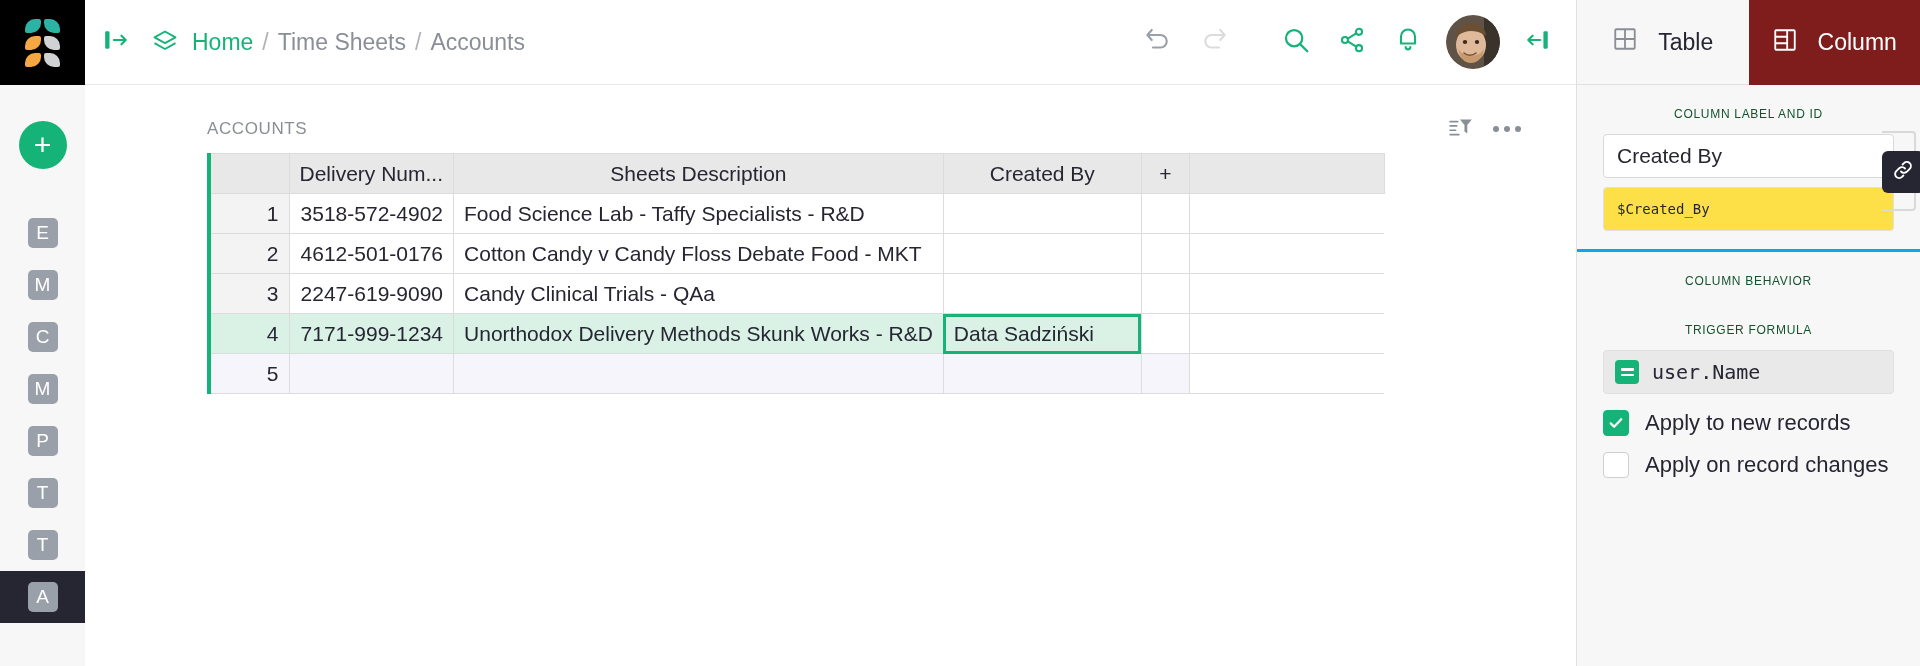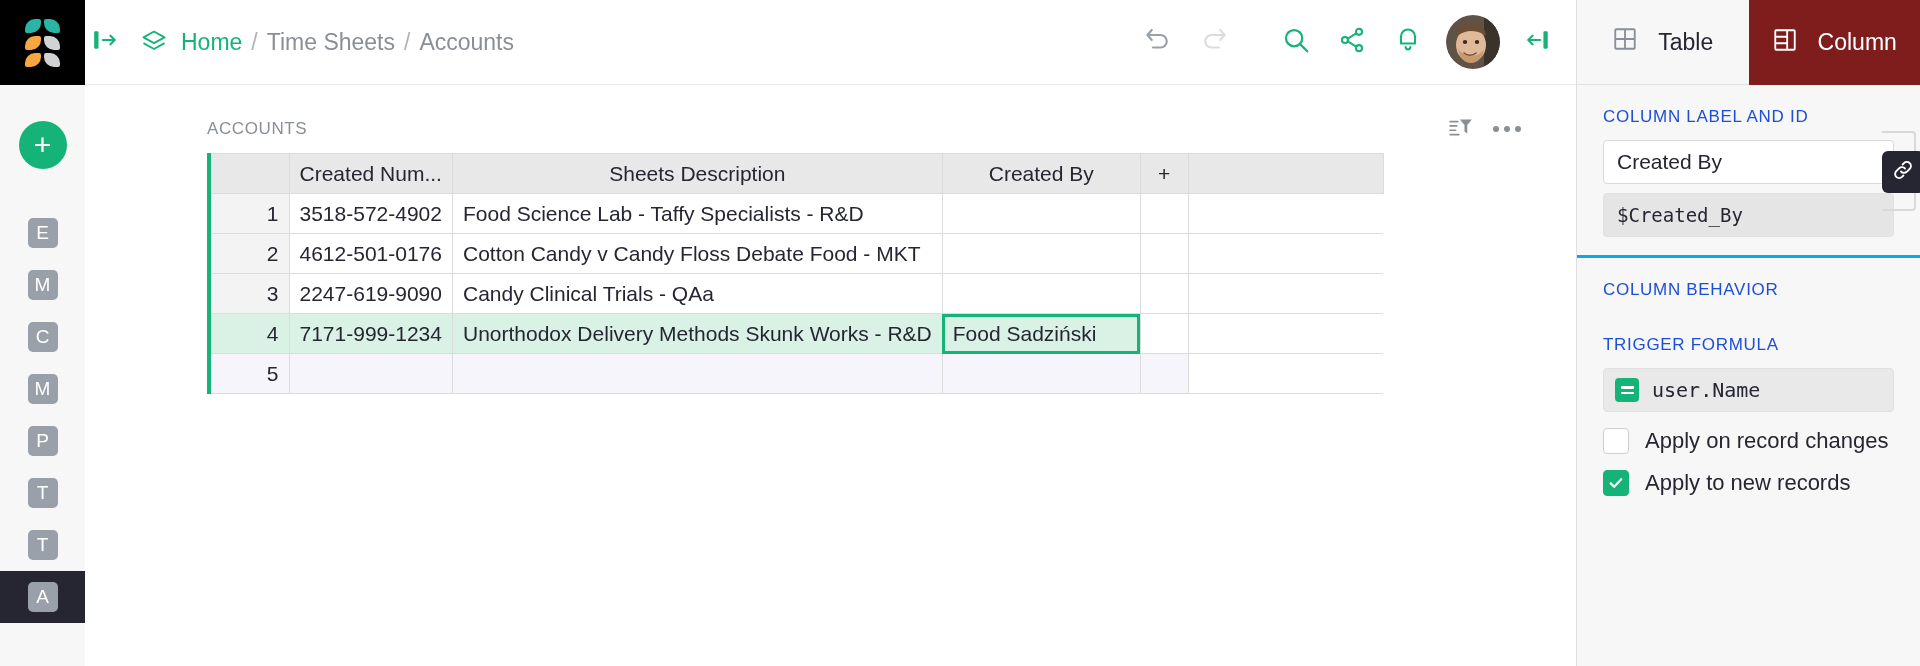--- a/index.html
+++ b/index.html
@@ -65,21 +65,21 @@
     display: flex; flex-direction: column;
     min-width: 0;
     background: #ffffff;
   }
 
   
   .topbar {
     height: 85px; flex: 0 0 85px;
     display: flex; align-items: center;
     border-bottom: 1px solid #e8e8e8;
-    padding-left: 7px; padding-right: 10px;
+    padding-left: 18px; padding-right: 10px;
     background: #ffffff;
   }
   .expand-btn { display: flex; align-items: center; cursor: pointer; margin-right: 22px; }
   .crumb-icon { margin-right: 13px; display: flex; align-items: center; }
   .crumbs { display: flex; align-items: baseline; font-size: 23px; white-space: nowrap; }
   .crumb-home { color: #16b378; cursor: pointer; }
   .crumb-sep { color: #b0b3b8; margin: 0 9px; }
   .crumb-mid { color: #8a8e96; cursor: pointer; }
   .crumb-cur { color: #8a8e96; }
   .topbar-spacer { flex: 1 1 auto; }
@@ -179,33 +179,33 @@
     gap: 20px;
     font-size: 23px;
     cursor: pointer;
   }
   .rtab.inactive { background: #f7f7f7; color: #262633; border-bottom: 1px solid #e0e0e0; }
   .rtab.active { background: #7f1d1d; color: #ffffff; }
 
   .rsection { padding: 22px 26px 0 26px; position: relative; }
   .rsection.divided { border-top: 3px solid #0ea5e9; margin-top: 18px; }
   .rlabel {
-    font-size: 17px; letter-spacing: 0.7px;
-    color: #1d4ed8; margin-bottom: 13px;
+    font-size: 12px; letter-spacing: 0.7px;
+    color: #14532d; margin-bottom: 13px; text-align: center;
   }
   .rinput {
     height: 44px; background: #ffffff;
     border: 1px solid #d9d9d9; border-radius: 4px;
     display: flex; align-items: center; padding: 0 13px;
     font-size: 21px; color: #262633;
   }
   .rinput.readonly {
-    background: #e5e5e5; border-color: #e0e0e0;
+    background: #fde047; border-color: #e0e0e0;
     font-family: "DejaVu Sans Mono", monospace;
-    font-size: 19px;
+    font-size: 14px;
     margin-top: 9px;
   }
   .link-bracket {
     position: absolute;
     right: 4px; top: 46px;
     width: 34px; height: 80px;
     border: 2px solid #d9d9d9;
     border-left: none;
     border-radius: 0 4px 4px 0;
   }
@@ -418,21 +418,21 @@
               <i></i>
             </span>
         </div>
       </div>
 
       <div class="grid-wrap">
         <table class="grid">
           <thead>
             <tr>
               <th class="c-rownum"></th>
-              <th class="c-acct">Created Num...</th>
+              <th class="c-acct">Delivery Num...</th>
               <th class="c-desc">Sheets Description</th>
               <th class="c-created">Created By</th>
               <th class="c-plus">+</th>
               <th class="c-pad"></th>
             </tr>
           </thead>
           <tbody id="grid-body">
               <tr class="">
                 <td class="c-rownum">1</td>
                 <td class="c-acct">3518-572-4902</td>
@@ -454,21 +454,21 @@
                 <td class="c-acct">2247-619-9090</td>
                 <td class="c-desc">Candy Clinical Trials - QAa</td>
                 <td class="c-created"></td>
                 <td class="c-plus" style="background: rgb(255, 255, 255);"></td>
                 <td class="c-pad" style="background: rgb(255, 255, 255); border-right: none;"></td>
               </tr>
               <tr class="row-selected">
                 <td class="c-rownum">4</td>
                 <td class="c-acct">7171-999-1234</td>
                 <td class="c-desc">Unorthodox Delivery Methods Skunk Works - R&amp;D</td>
-                <td class="c-created cell-cursor">Food Sadziński</td>
+                <td class="c-created cell-cursor">Data Sadziński</td>
                 <td class="c-plus" style="background: rgb(255, 255, 255);"></td>
                 <td class="c-pad" style="background: rgb(255, 255, 255); border-right: none;"></td>
               </tr>
               <tr class="row-new">
                 <td class="c-rownum">5</td>
                 <td class="c-acct"></td>
                 <td class="c-desc"></td>
                 <td class="c-created"></td>
                 <td class="c-plus" style="background: rgb(245, 245, 251);"></td>
                 <td class="c-pad" style="background: rgb(255, 255, 255); border-right: none;"></td>
@@ -528,27 +528,27 @@
       <div class="rlabel">TRIGGER FORMULA</div>
       <div class="formula-box">
         <span class="formula-icon">
             <i></i>
             <i></i>
           </span>
         <span>user.Name</span>
       </div>
       <div id="checkbox-list">
           <div class="checkrow">
-            <span class="chk"></span>
-            <span class="ctext">Apply on record changes</span>
-          </div>
-          <div class="checkrow">
             <span class="chk checked">
               <svg width="18" height="18" viewBox="0 0 24 24" fill="none" stroke="#ffffff" stroke-width="3" stroke-linecap="round" stroke-linejoin="round">
                 <path d="M5 12.5l4.5 4.5L19 7"></path>
               </svg>
             </span>
             <span class="ctext">Apply to new records</span>
           </div>
+          <div class="checkrow">
+            <span class="chk"></span>
+            <span class="ctext">Apply on record changes</span>
+          </div>
         </div>
     </div>
   </div>
 </div>
 
 </body></html>

